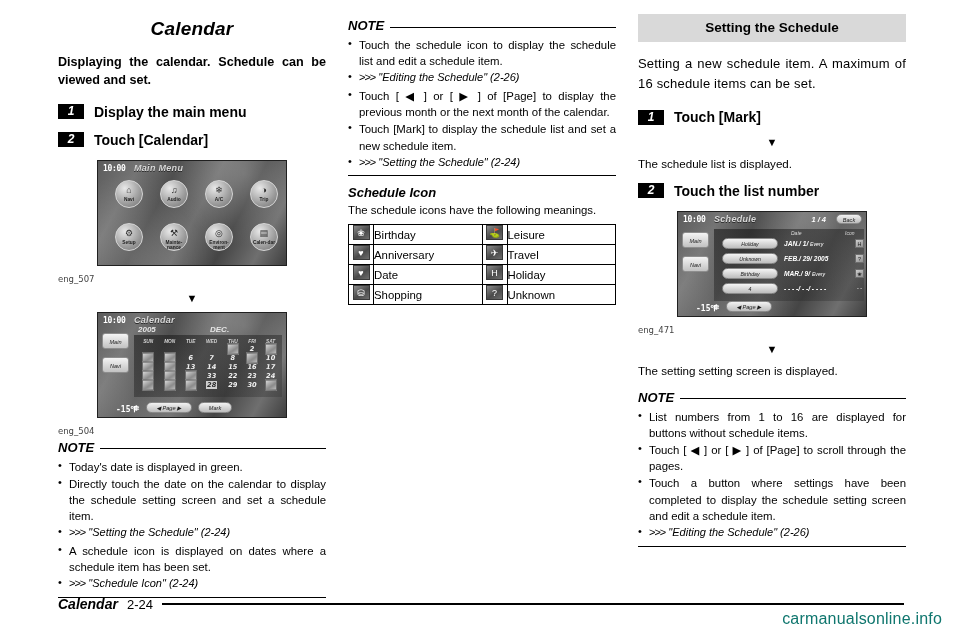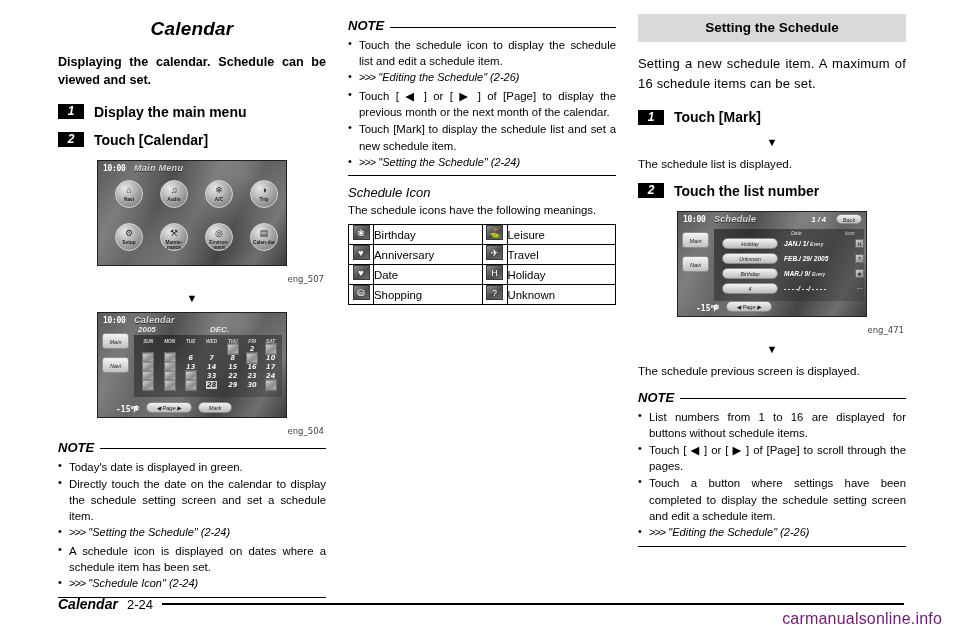--- a/index.html
+++ b/index.html
@@ -93,21 +93,21 @@
   }
   .ref {
     font-size: 11px; font-style: italic;
     padding-left: 11px; margin: 0 0 2px 0;
     white-space: nowrap;
   }
   .ref .arrows { font-style: normal; letter-spacing: -1px; }
   .note-rule-bottom { height: 1px; background: #000; margin-top: 5px; }
 
   .sub-head {
-    font-size: 13px; font-weight: normal; font-style: italic;
+    font-size: 13px; font-weight: bold; font-style: italic;
     margin: 9px 0 3px 0;
   }
   .sub-text { font-size: 11.4px; line-height: 1.4; margin: 0 0 5px 0; }
 
   
   table.icon-table {
     width: 100%; border-collapse: collapse;
     table-layout: fixed;
   }
   table.icon-table td {
@@ -271,39 +271,39 @@
   }
   .sl-date small { font-size: 5.2px; font-weight: normal; }
   .sl-icon {
     position: absolute; left: 133px; top: 1px;
     width: 9px; height: 9px; font-size: 5.4px; line-height: 9px;
     text-align: center;
     background: linear-gradient(145deg,#cfcfcf,#8f8f8f);
     border: 1px solid #6d6d6d; color: #1c1c1c;
   }
   .caption {
-    text-align: right; font-size: 8.5px; color: #444;
+    font-size: 8.5px; color: #444;
     padding-right: 2px; margin-top: 2px;
     font-family: "DejaVu Sans", sans-serif;
   }
 
   
   .footer {
     position: absolute; left: 58px; bottom: 18px;
     width: 846px;
     display: flex; align-items: center; gap: 9px;
   }
   .footer .fname {
     font-size: 14px; font-weight: bold; font-style: italic; flex: 0 0 auto;
   }
   .footer .fpage { font-size: 13px; flex: 0 0 auto; }
   .footer .fline { flex: 1 1 auto; height: 2.5px; background: #000; }
   .watermark {
     position: absolute; right: 18px; bottom: 2px;
-    font-size: 16px; color: #701a75;
+    font-size: 16px; color: #0f766e;
     font-family: "Liberation Sans", sans-serif;
     letter-spacing: .2px;
   }
 </style>
 </head>
 <body>
 
 <div class="page">
 
   <div class="col col-left">
@@ -629,21 +629,21 @@
         <div class="pill" style="left:48px; bottom:4px; width:46px; height:11px; line-height:11px;">
           <span>◀</span>
           <span>Page</span>
           <span>▶</span>
         </div>
       </div>
       <div class="caption">eng_471</div>
     </div>
 
     <div class="arrow-down">▼</div>
-    <div class="plain">The schedule previous screen is displayed.</div>
+    <div class="plain">The setting setting screen is displayed.</div>
 
     <div class="note-head">
       <span class="lbl">NOTE</span>
       <span class="rule"></span>
     </div>
     <ul class="note-list">
       <li>List numbers from 1 to 16 are displayed for buttons without schedule items.</li>
       <li>Touch [ ◀ ] or [ ▶ ] of [Page] to scroll through the pages.</li>
       <li>Touch a button where settings have been completed to display the schedule setting screen and edit a schedule item.</li>
       <li class="nobullet" style="list-style:none;padding-left:11px">

